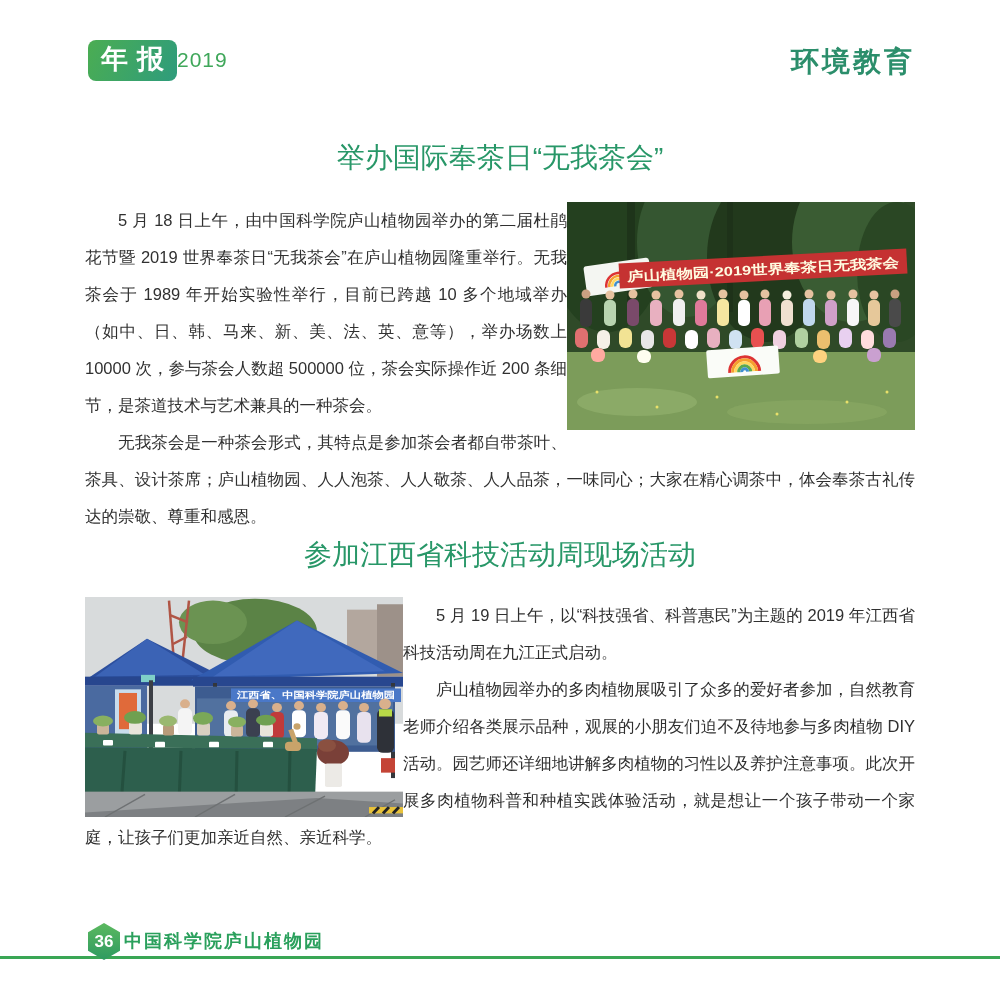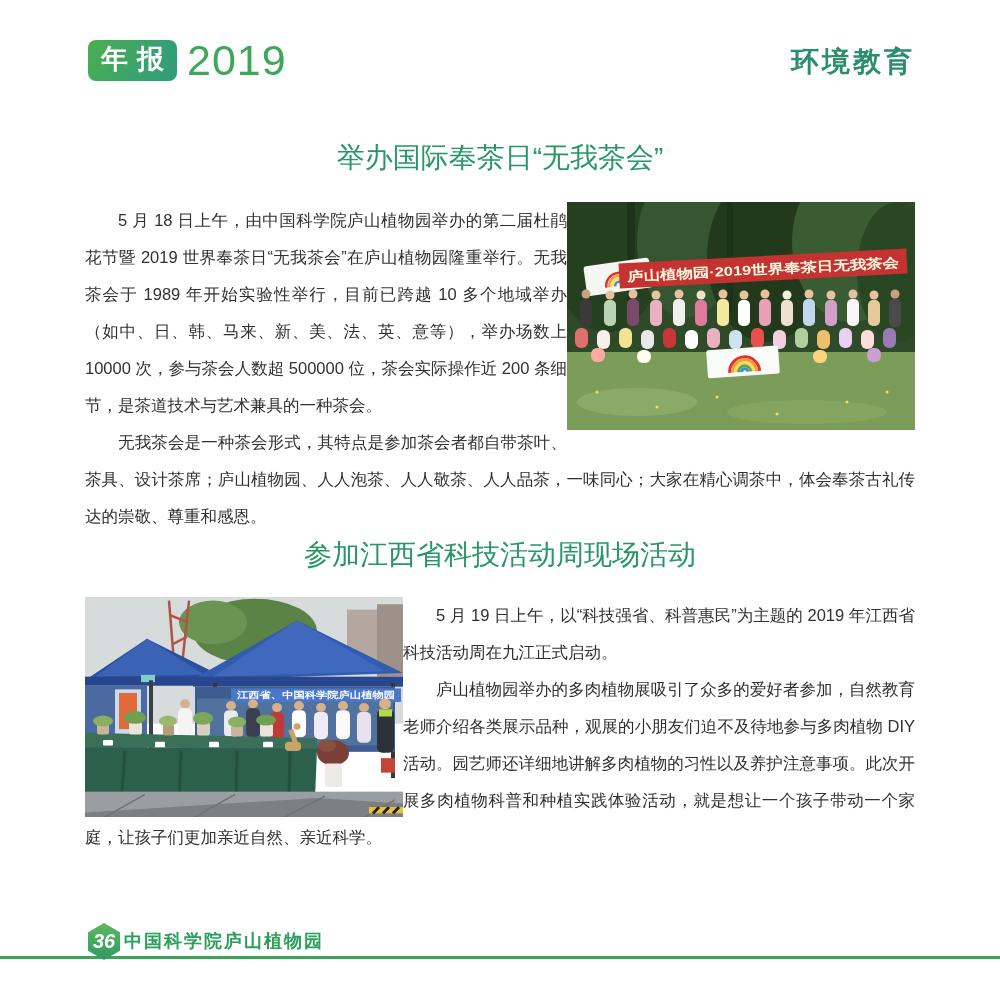--- a/index.html
+++ b/index.html
@@ -3,27 +3,27 @@
 <meta charset="utf-8">
 <style>
   html,body{margin:0;padding:0;}
   body{
     width:1000px;height:1000px;background:#ffffff;position:relative;overflow:hidden;
     font-family:"Liberation Sans","DejaVu Sans",sans-serif;color:#303030;
   }
   .page{position:absolute;inset:0;}
   
   .header{display:flex;justify-content:space-between;align-items:flex-start;padding:40px 85px 0 88px;height:46px;}
-  .brand{display:flex;align-items:center;gap:10px;}
+  .brand{display:flex;align-items:center;}
   .badge{
     display:inline-block;background:linear-gradient(115deg,#4bad52,#2e9c7c);
     color:#fff;font-size:27px;font-weight:bold;letter-spacing:9px;
     padding:5px 4px 6px 13px;border-radius:8px;line-height:1.1;
   }
-  .year{color:#3fa75a;font-size:43px;line-height:40px;letter-spacing:1px;}
+  .year{color:#3fa75a;font-size:21px;line-height:40px;letter-spacing:1px;}
   .section-title{
     margin:0;font-family:"Liberation Serif","DejaVu Serif",serif;
     font-size:28px;font-weight:bold;color:#2b8e6b;letter-spacing:3px;line-height:44px;
   }
   
   .article-title{text-align:center;color:#289768;font-size:28px;font-weight:normal;margin:0;line-height:36px;}
   #title1{margin-top:54px;}
   #title2{margin-top:2px;}
   
   .article{margin:0 85px;font-size:16.5px;line-height:37px;text-align:justify;color:#303030;}
@@ -34,21 +34,21 @@
   figure.photo{margin:0;}
   .photo-right{float:right;width:348px;height:228px;margin:4px 0 8px 18px;}
   .photo-left{float:left;width:318px;height:220px;margin:2px 20px 8px 0;}
   .photo svg{display:block;width:100%;height:100%;}
   
   .footer-line{position:absolute;left:0;right:0;top:956px;height:3px;background:#3aa655;}
   .hex-badge{
     position:absolute;left:88px;top:923px;width:32px;height:37px;z-index:2;
     background:linear-gradient(180deg,#5cb95f,#2e9a61);
     clip-path:polygon(50% 0,100% 25%,100% 75%,50% 100%,0 75%,0 25%);
-    color:#fff;font-size:20px;font-weight:bold;display:flex;align-items:center;justify-content:center;font-style:italic;
+    color:#fff;font-size:17px;font-weight:bold;display:flex;align-items:center;justify-content:center;
   }
   .footer-org{position:absolute;left:124px;top:929px;color:#2aa05c;font-size:18px;font-weight:bold;letter-spacing:2px;}
 </style>
 </head>
 <body>
 
 <div class="page">
 
   <header class="header">
     <div class="brand">

